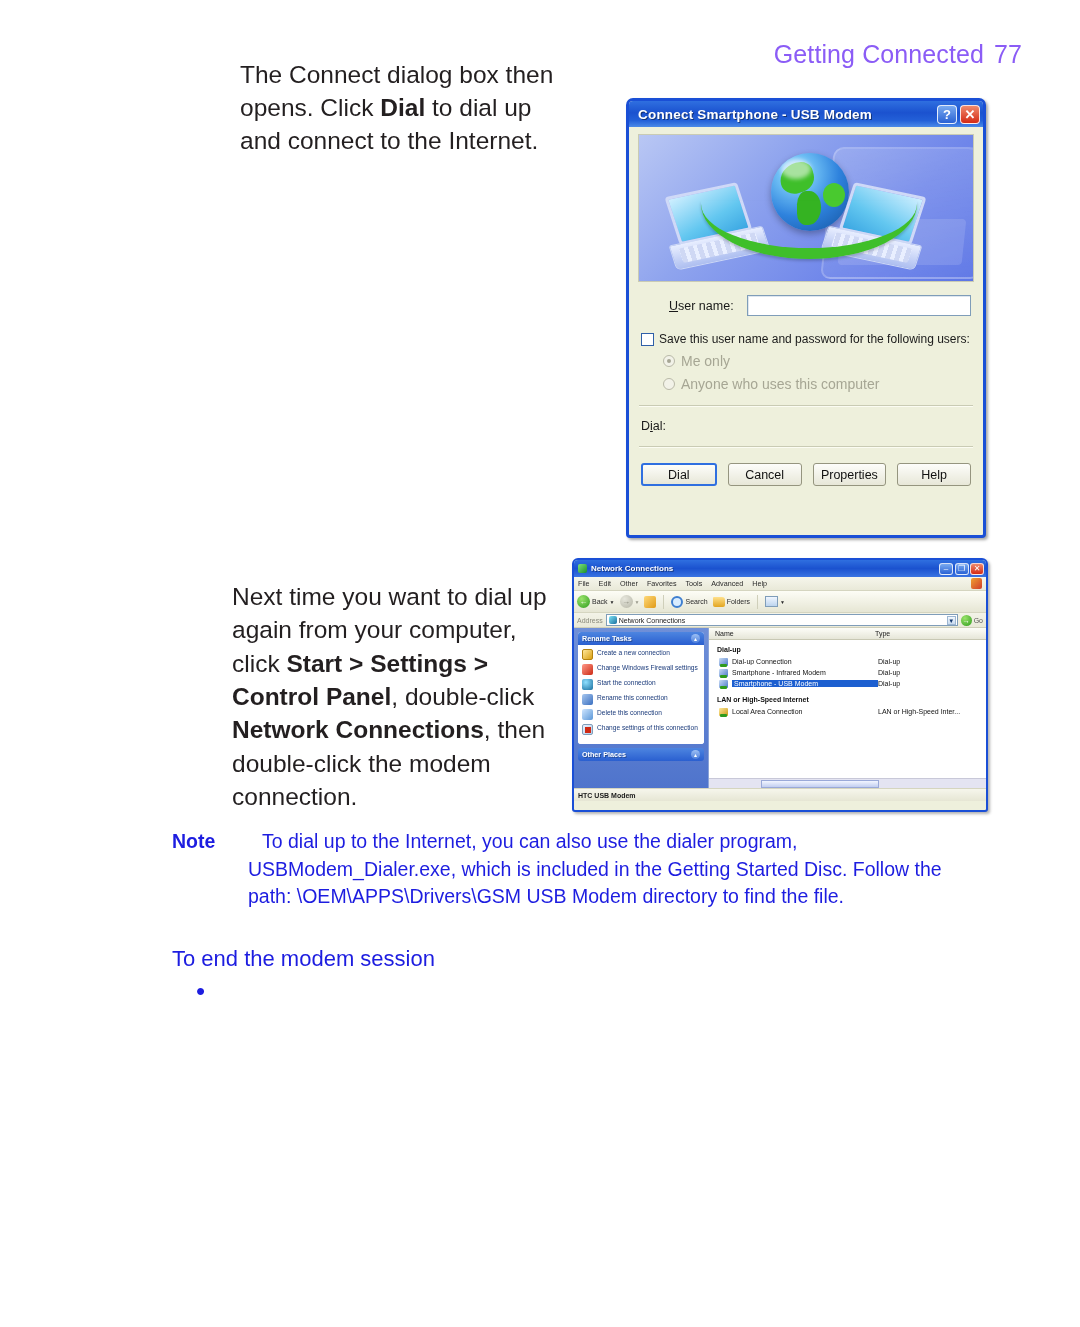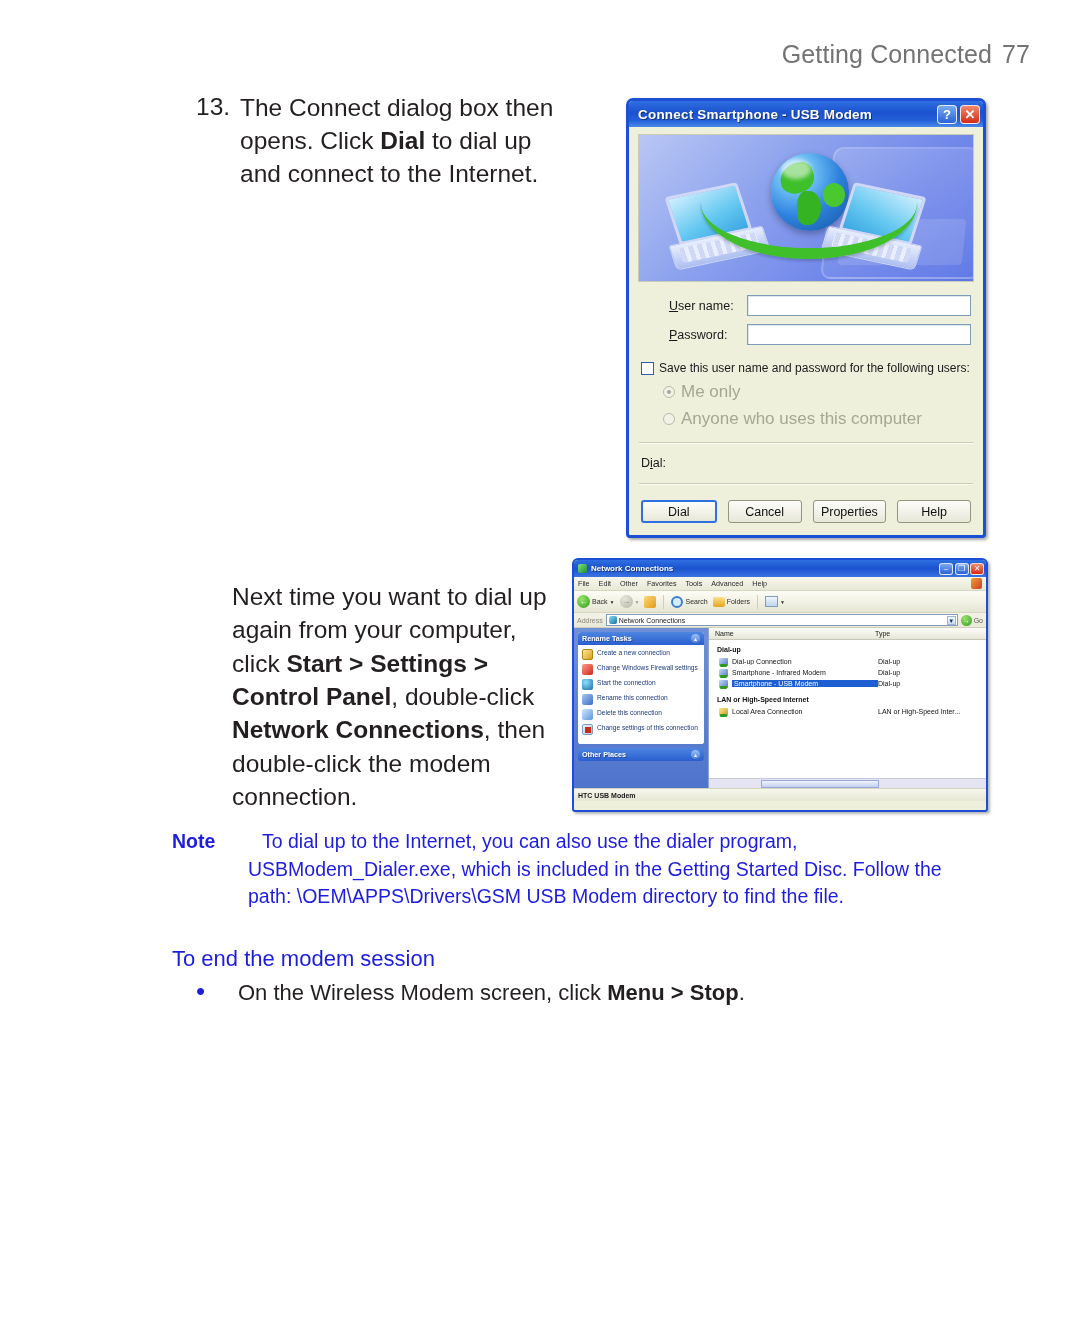--- a/index.html
+++ b/index.html
@@ -5,22 +5,22 @@
   * { box-sizing: border-box; }
   html, body { margin:0; padding:0; }
   body {
     width:1080px; height:1327px; background:#ffffff;
     font-family:"Liberation Sans", sans-serif; color:#231f20;
     position:relative; overflow:hidden;
   }
 
   
   #running-head {
-    position:absolute; top:40px; left:8px; width:1022px;
-    text-align:right; font-size:25px; color:#737373; letter-spacing:0.1px;
+    position:absolute; top:40px; left:0; width:1022px;
+    text-align:right; font-size:25px; color:#8b5cf6; letter-spacing:0.1px;
   }
   #running-head .pg { margin-left:10px; }
 
   
   #step-13 {
     position:absolute; left:196px; top:90px; width:380px;
     font-size:24.5px; line-height:1.36; color:#231f20;
   }
   #step-13 .body { display:block; padding-left:44px; margin-top:-32.5px; }
   #step-13 .numwrap { display:block; }
@@ -115,21 +115,21 @@
   .cd-input {
     flex:1; height:21px; background:#ffffff;
     border:1px solid #7f9db9; box-shadow:inset 1px 1px 0 #dfe7ef;
   }
   #cd-row-pass { margin-top:8px; }
   u { text-decoration:underline; }
 
   #cd-save { margin:16px 12px 0 12px; display:flex; align-items:flex-start; }
   .cb { width:13px;height:13px;border:1px solid #2f5fa8;background:#fff;margin-right:5px;margin-top:1px;flex:none; }
   #cd-save .txt { font-size:12px; color:#1a1a1a; }
-  .radio-row { margin:7px 12px 0 34px; display:flex; align-items:center; color:#a6a694; font-size:17px; }
+  .radio-row { margin:7px 12px 0 34px; display:flex; align-items:center; color:#a6a694; font-size:14px; }
   .rb { width:12px;height:12px;border-radius:50%;border:1px solid #b9b9a8;background:#f2f2e8;margin-right:6px;flex:none;position:relative;}
   .rb.on:after{content:"";position:absolute;left:3px;top:3px;width:4px;height:4px;border-radius:50%;background:#a6a694;}
 
   .cd-sep { height:0; border-top:1px solid #c9cbb4; border-bottom:1px solid #fbfcf2; margin:13px 10px 0 10px; }
 
   #cd-dial-row { margin-top:12px; }
   #cd-dial-row .cd-label { width:44px; }
   .cd-combo {
     flex:1; height:22px; background:#ffffff; border:1px solid #7f9db9;
     display:flex; align-items:center; padding-left:5px; font-size:12.5px; color:#111;
@@ -277,21 +277,20 @@
   #end-session-item .bullet { color:#1d1de0; font-size:26px; line-height:1; width:42px; flex:none; }
 </style>
 </head>
 <body>
 
 <div id="running-head">
   <span>Getting Connected</span><span class="pg">77</span>
 </div>
 
 <div id="step-13">
-  <span class="numwrap">13.</span>
   <span class="body"><span>The Connect dialog box then opens. Click </span><b>Dial</b><span> to dial up and connect to the Internet.</span></span>
 </div>
 
 <div id="connect-dialog">
 
   <div id="cd-titlebar">
     <span class="title">Connect Smartphone - USB Modem</span>
     <span class="btns">
       <span class="tb-btn tb-help">?</span>
       <span class="tb-btn tb-close">✕</span>
@@ -313,24 +312,20 @@
     <div class="laptop" id="lap-right">
       <div class="screen"></div>
         <div class="base"></div>
     </div>
     <div class="arc"></div>
   </div>
 
   <div id="cd-fields">
     <div class="cd-row">
       <span class="cd-label"><u>U</u>ser name:</span>
-      <span class="cd-input"></span>
-    </div>
-    <div class="cd-row" id="cd-row-pass">
-      <span class="cd-label"><u>P</u>assword:</span>
       <span class="cd-input"></span>
     </div>
   </div>
 
   <div id="cd-save">
     <span class="cb"></span>
     <span class="txt">Save this user name and password for the following users:</span>
   </div>
 
   <div class="radio-row">
@@ -510,14 +505,13 @@
 </div>
 
 <div id="note">
   <span class="lbl">Note</span>
   <span class="txt">To dial up to the Internet, you can also use the dialer program, USBModem_Dialer.exe, which is included in the Getting Started Disc. Follow the path: \OEM\APPS\Drivers\GSM USB Modem directory to find the file.</span>
 </div>
 
 <div id="end-session-title">To end the modem session</div>
 <div id="end-session-item">
   <span class="bullet">•</span>
-  <span><span>On the Wireless Modem screen, click </span><b>Menu &gt; Stop</b><span>.</span></span>
 </div>
 
 </body></html>

